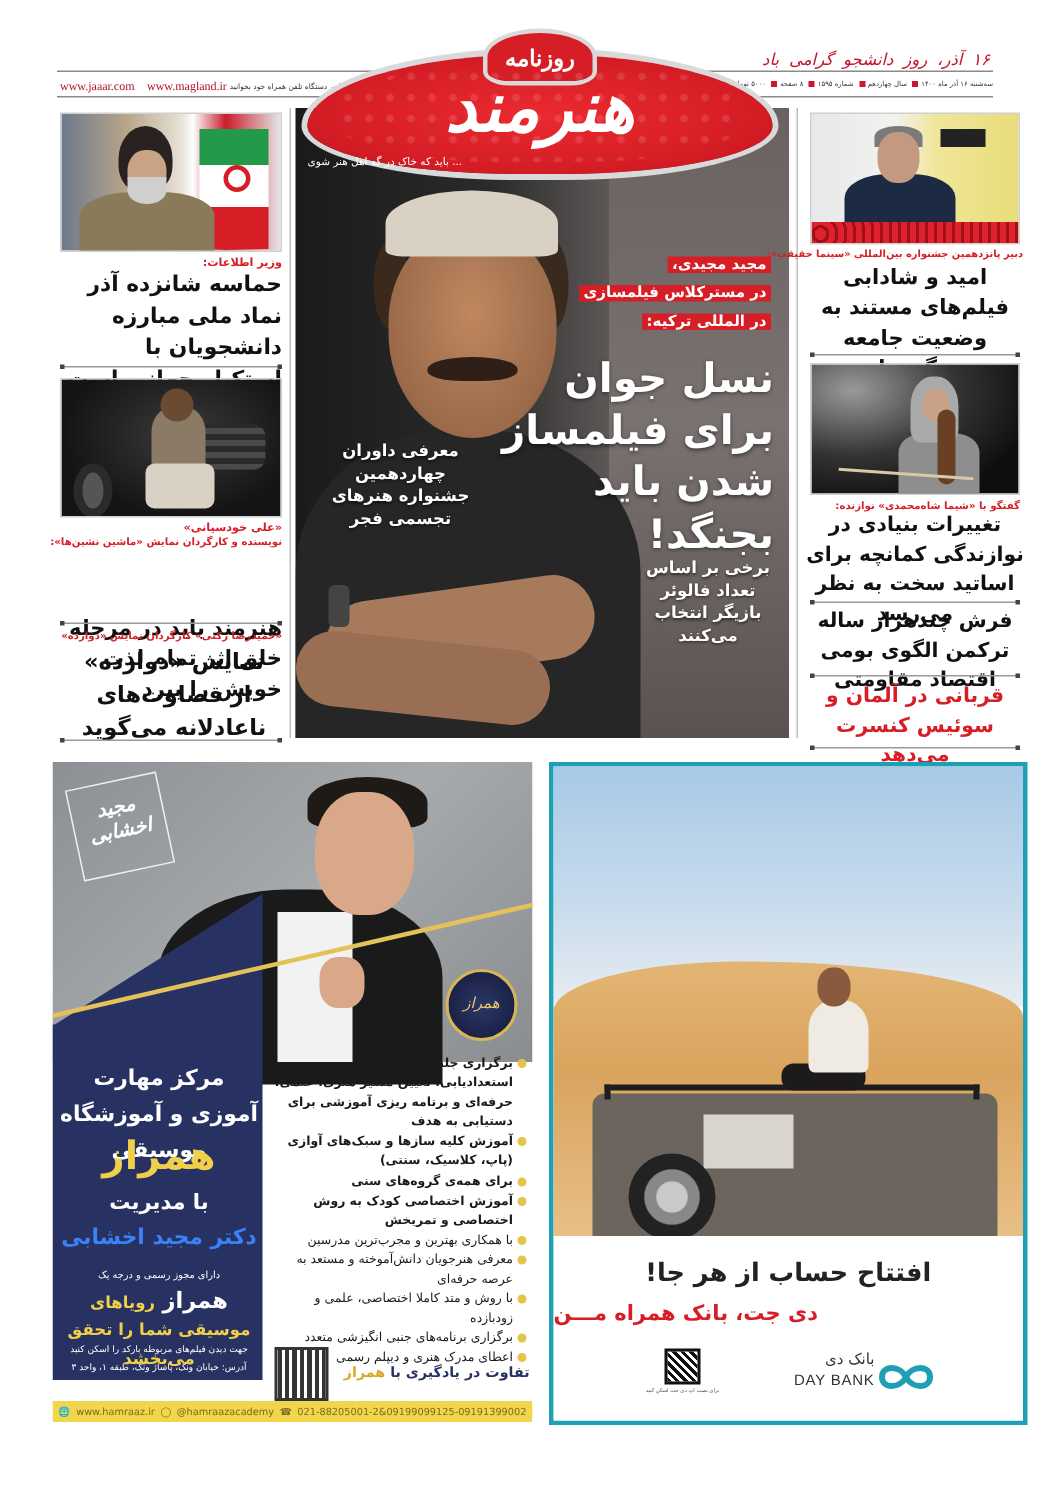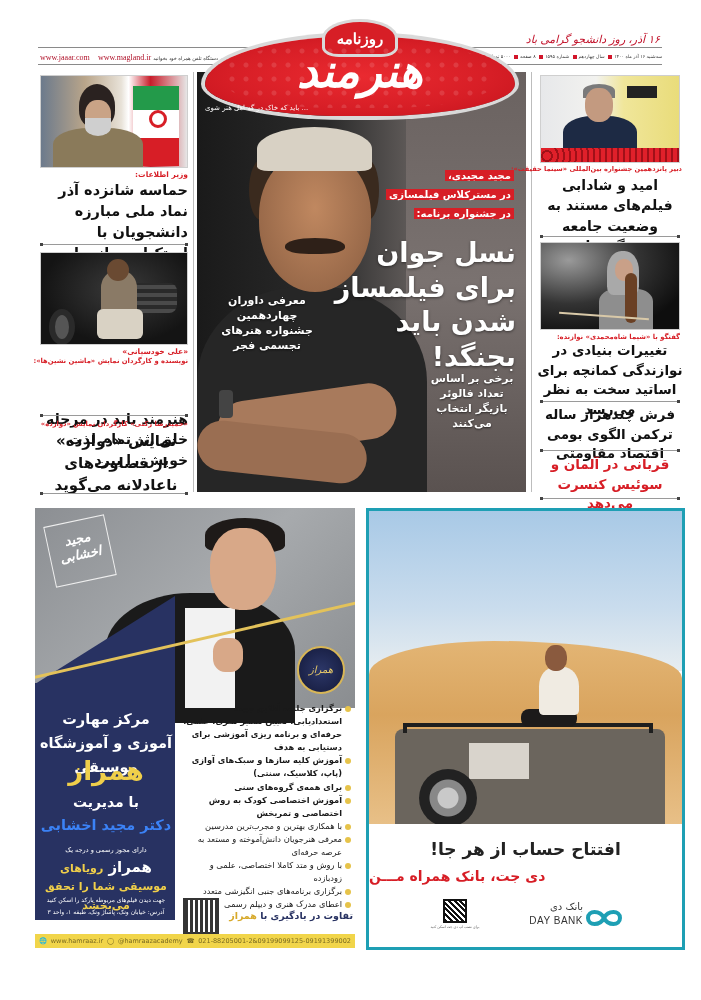--- a/index.html
+++ b/index.html
@@ -6,21 +6,21 @@
   html, body { width: 701px; height: 1000px; background: #ffffff; overflow: hidden; }
   body { position: relative; font-family: "DejaVu Sans", sans-serif; color: #111; }
 
   
   .top-rule { position: absolute; height: 1px; background: #8a8a8a; }
   .url-text { position: absolute; font-family: "Liberation Serif", serif; font-size: 8px; color: #b0122a; white-space: nowrap; }
   .tagline-small { position: absolute; font-size: 5px; color: #333; white-space: nowrap; direction: rtl; }
   .tagline-small .red { color: #d2152a; }
   .issue-line { position: absolute; font-size: 4.6px; color: #333; white-space: nowrap; direction: rtl; }
   .issue-line .sq { display: inline-block; width: 4px; height: 4px; background: #d2152a; margin: 0 2px; vertical-align: middle; }
-  .occasion { position: absolute; font-family: Liberation Sans, sans-serif; font-style: italic; font-size: 11px; color: #c2132b; direction: rtl; white-space: nowrap; }
+  .occasion { position: absolute; font-family: Liberation Mono, monospace; font-style: italic; font-size: 11px; color: #c2132b; direction: rtl; white-space: nowrap; }
 
   
   .masthead { position: absolute; left: 205px; top: 22px; width: 310px; height: 105px; }
   .masthead .badge-shape {
     position: absolute; left: 0; top: 14px; width: 310px; height: 80px;
     background: radial-gradient(ellipse at center, #ea2a30 0%, #d71e26 60%, #c3121c 100%);
     border-radius: 50% 50% 45% 45% / 60% 60% 40% 40%;
     box-shadow: 0 0 0 4px #d9d9d9;
   }
   .masthead .crown {
@@ -182,21 +182,21 @@
   <div class="face"></div>
   <div class="cap"></div>
   <div class="mustache"></div>
   <div class="arm1"></div>
   <div class="arm2"></div>
   <div class="watch"></div>
 
   <div class="kicker-box" style="top:92px;">
     <span>مجید مجیدی،</span><br>
     <span>در مسترکلاس فیلمسازی</span><br>
-    <span>در جشنواره برنامه:</span>
+    <span>در المللی ترکیه:</span>
   </div>
   <div class="hero-headline" style="top:164px;">نسل جوان برای فیلمساز شدن باید بجنگد!</div>
   <div class="hero-sub" style="left:20px; top:222px; width:100px;">معرفی داوران چهاردهمین جشنواره هنرهای تجسمی فجر</div>
   <div class="hero-sub" style="left:230px; top:300px; width:90px;">برخی بر اساس تعداد فالوئر بازیگر انتخاب می‌کنند</div>
 </div>
 
 <div class="masthead">
   <div class="badge-shape"></div>
   <div class="crown"></div>
   <div class="pattern"></div>

